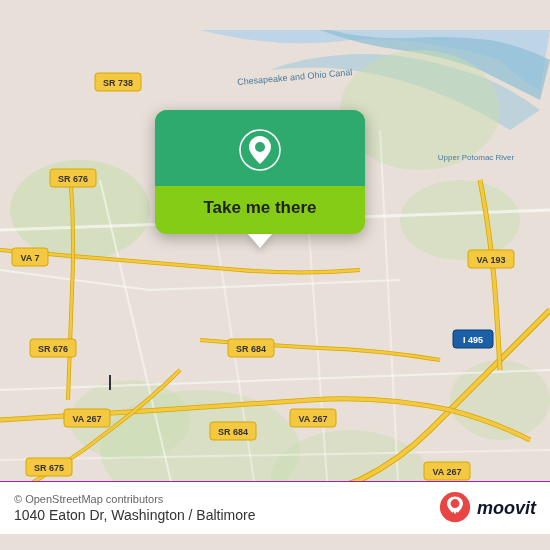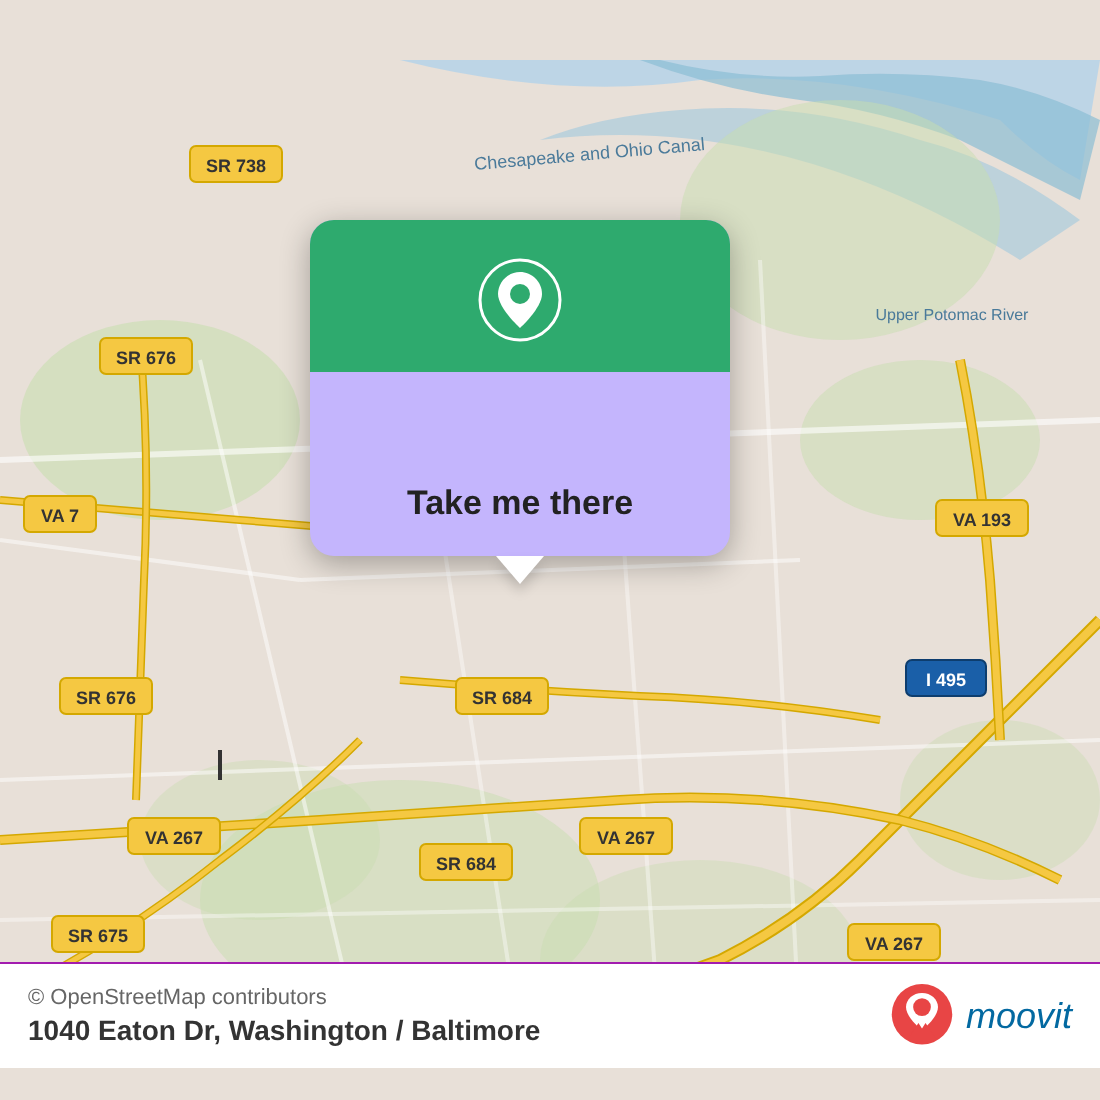--- a/index.html
+++ b/index.html
@@ -35,29 +35,28 @@
       width: 100%;
       height: 100%;
     }
 
     
     #popup-card {
       position: absolute;
       top: 110px;
       left: 155px;
       width: 210px;
-      background: #c4b5fd;
+      background: #84cc16;
       border-radius: 12px;
       box-shadow: 0 4px 15px rgba(0,0,0,0.3);
       display: flex;
       flex-direction: column;
       align-items: center;
       overflow: visible;
       z-index: 100;
-      gap: 44px;
     }
 
     #popup-green-top {
       background: #2eaa6e;
       width: 100%;
       border-radius: 12px 12px 0 0;
       padding: 18px 0 14px 0;
       display: flex;
       align-items: center;
       justify-content: center;
@@ -111,39 +110,39 @@
     }
 
     #attribution-text {
       font-size: 11px;
       color: #666;
     }
 
     #address-text {
       font-size: 14px;
       color: #333;
-      font-weight: 700;
+      font-weight: 400;
       margin-top: 2px;
     }
 
     #moovit-logo {
       display: flex;
       align-items: center;
       gap: 6px;
     }
 
     #moovit-icon {
       width: 32px;
       height: 32px;
     }
 
     #moovit-text {
       font-size: 18px;
-      font-weight: 400;
-      color: #0369a1;
+      font-weight: 700;
+      color: #0f172a;
       font-style: italic;
       text-align: center;
     }
   </style>
 </head>
 <body>
 
 <div id="map-container">
 
   <div id="map-bg"></div>

